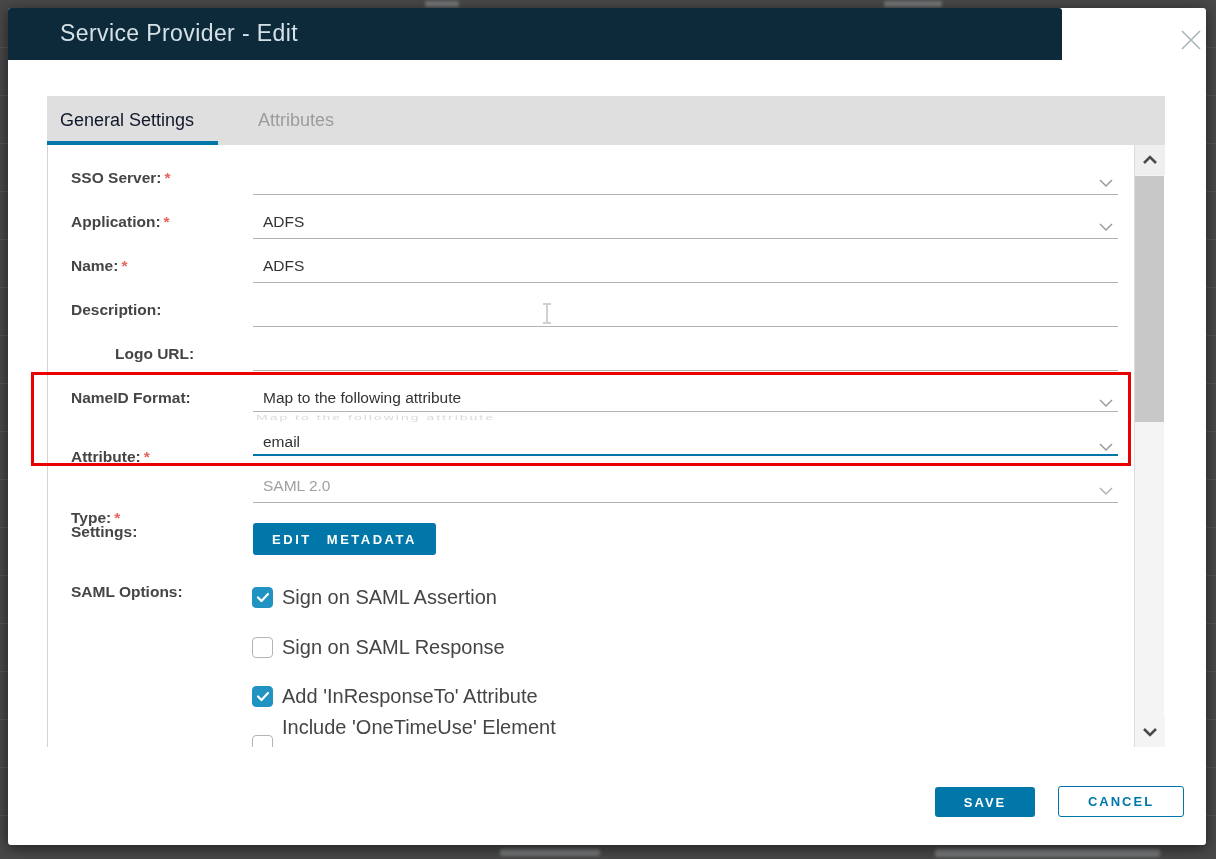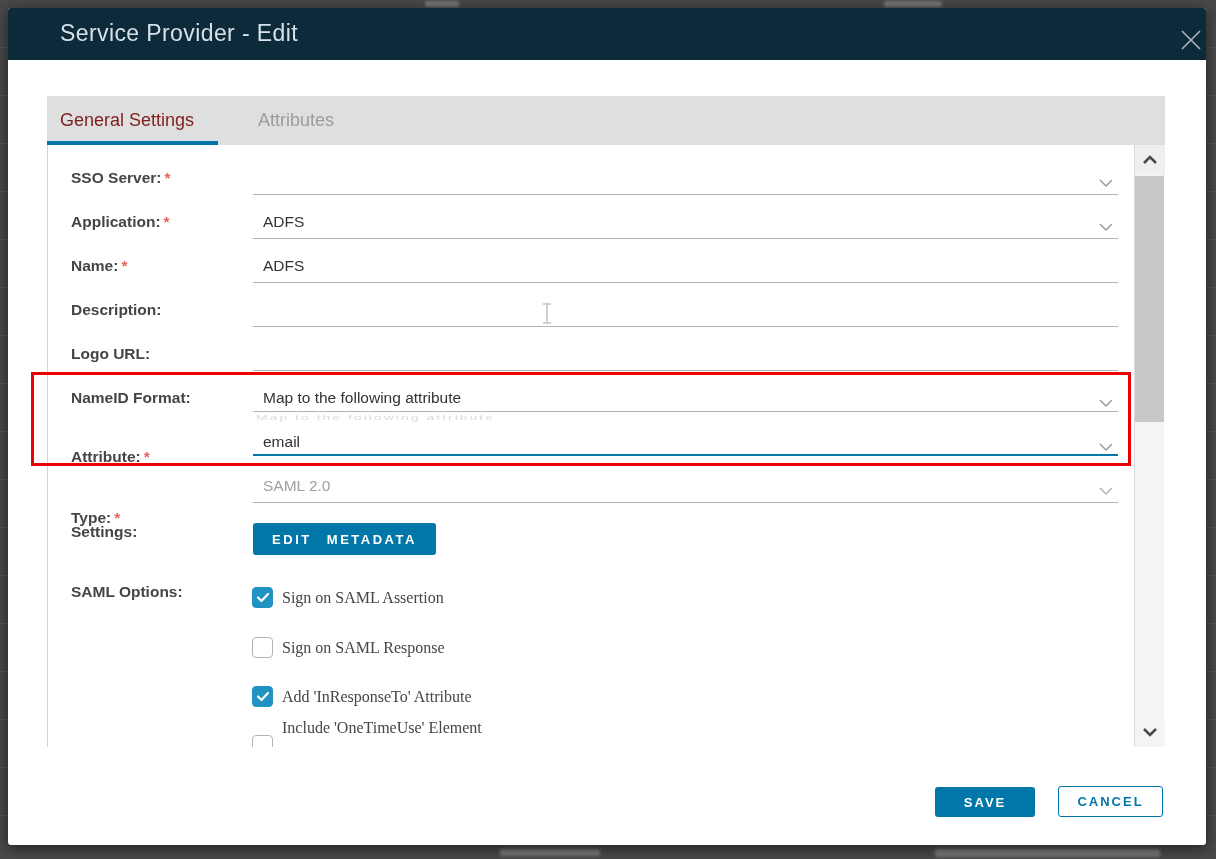--- a/index.html
+++ b/index.html
@@ -28,41 +28,41 @@
       repeating-linear-gradient(to bottom, transparent 0 47px, rgba(255,255,255,0.07) 47px 48px),
       #484848;
   }
   .artifact{position:absolute;background:rgba(200,205,208,0.35);filter:blur(1.5px);border-radius:2px;}
   .modal{
     position:absolute;left:8px;top:8px;width:1198px;height:837px;
     background:#ffffff;border-radius:3px;
     box-shadow:0 3px 14px rgba(0,0,0,0.55);
   }
   .modal-header{
-    position:absolute;left:8px;top:8px;width:1198px;height:52px;
+    position:absolute;left:8px;top:8px;width:1054px;height:52px;
     background:var(--header-navy);
     border-radius:3px 3px 0 0;
     padding-left:36px;
   }
   .modal-title{
     position:absolute;left:52px;top:12px;
     font-size:23px;font-weight:400;letter-spacing:0.4px;
     color:#d6e1e7;
   }
   .close-btn{
     position:absolute;left:1166px;top:16px;width:34px;height:34px;
     display:flex;align-items:center;justify-content:center;
     cursor:pointer;background:none;border:none;
   }
   .tabbar{
     position:absolute;left:47px;top:96px;width:1118px;height:49px;
     background:#dfdfdf;
   }
   .tab{position:absolute;top:0;height:49px;display:flex;align-items:center;font-size:18px;cursor:pointer;}
-  .tab-general{left:0;width:171px;padding-left:13px;color:#7f1d1d;}
+  .tab-general{left:0;width:171px;padding-left:13px;color:#0f172a;}
   .tab-general .tab-underline{
     position:absolute;left:0;bottom:0;width:171px;height:4px;background:var(--accent);
   }
   .tab-attributes{left:211px;width:120px;color:var(--tab-inactive);}
   .content{
     position:absolute;left:47px;top:145px;width:1087px;height:602px;
     background:#fff;border-left:1px solid #d4d4d4;
     overflow:hidden;
   }
   .flabel{
@@ -88,21 +88,21 @@
   .ibeam{position:absolute;left:494px;top:157px;width:10px;height:24px;pointer-events:none;}
   .ibeam:before{content:"";position:absolute;left:4px;top:2px;width:2px;height:20px;background:#cdd1d4;}
   .ibeam:after{content:"";position:absolute;left:1px;top:1px;width:8px;height:2px;background:#cdd1d4;box-shadow:0 19px 0 #cdd1d4;}
   .btn-edit-metadata{
     position:absolute;left:205px;top:378px;width:183px;height:32px;
     background:var(--accent);color:#fff;border:none;border-radius:3px;
     font-size:13px;font-weight:700;letter-spacing:2.5px;word-spacing:9px;
     font-family:"Liberation Sans",sans-serif;cursor:pointer;
   }
   .cbx-item-label{
-    position:absolute;left:234px;font-size:16px;color:var(--label-gray);line-height:21px;white-space:nowrap;font-family:Liberation Serif, serif;
+    position:absolute;left:234px;font-size:20px;color:var(--label-gray);line-height:21px;white-space:nowrap;
   }
   .checkbox{
     position:absolute;left:204px;width:21px;height:21px;
     background:#fff;border:1px solid #b4b4b4;border-radius:4px;cursor:pointer;
     display:flex;align-items:center;justify-content:center;
   }
   .checkbox svg{display:none;}
   .checkbox.checked{background:var(--checkbox-blue);border-color:var(--checkbox-blue);}
   .checkbox.checked svg{display:block;}
   .scrollbar{
@@ -125,21 +125,21 @@
   .footer-btn{
     position:absolute;font-family:"Liberation Sans",sans-serif;
     font-size:13px;font-weight:700;border-radius:3px;cursor:pointer;
     display:flex;align-items:center;justify-content:center;
   }
   .btn-save{
     left:935px;top:787px;width:100px;height:30px;
     background:var(--accent);color:#fff;border:none;letter-spacing:2px;
   }
   .btn-cancel{
-    left:1058px;top:786px;width:105px;height:31px;
+    left:1058px;top:786px;width:126px;height:31px;
     background:#fff;color:var(--accent);border:1px solid var(--accent);letter-spacing:2px;
   }
 </style>
 </head>
 <body>
 
 <div class="stage">
 
   <div class="artifact" style="left:425px;top:1px;width:34px;height:6px;"></div>
   <div class="artifact" style="left:884px;top:1px;width:58px;height:6px;"></div>
@@ -190,21 +190,21 @@
 
     <div class="flabel" style="top:112px;"><span>Name:</span><span class="req">*</span></div>
     <div class="fvalue" style="top:112px;">ADFS</div>
     <div class="underline" style="top:137px;"></div>
 
     <div class="flabel" style="top:156px;"><span>Description:</span></div>
     <div class="fvalue" style="top:156px;"></div>
     <div class="ibeam"></div>
     <div class="underline" style="top:181px;"></div>
 
-    <div class="flabel" style="top:200px;"><span>Logo URL:</span></div>
+    <div class="flabel" style="top:200px;margin-left:44px;"><span>Logo URL:</span></div>
     <div class="fvalue" style="top:200px;"></div>
     <div class="underline" style="top:225px;"></div>
 
     <div class="flabel" style="top:244px;"><span>NameID Format:</span></div>
     <div class="fvalue" style="top:244px;">Map to the following attribute</div>
     <span class="select-chevron" style="top:249px;">
       <svg width="16" height="10" viewBox="0 0 16 10">
           <path d="M2 2 L8 8 L14 2" stroke="#9b9b9b" stroke-width="1.5" fill="none"></path>
         </svg>
     </span>

